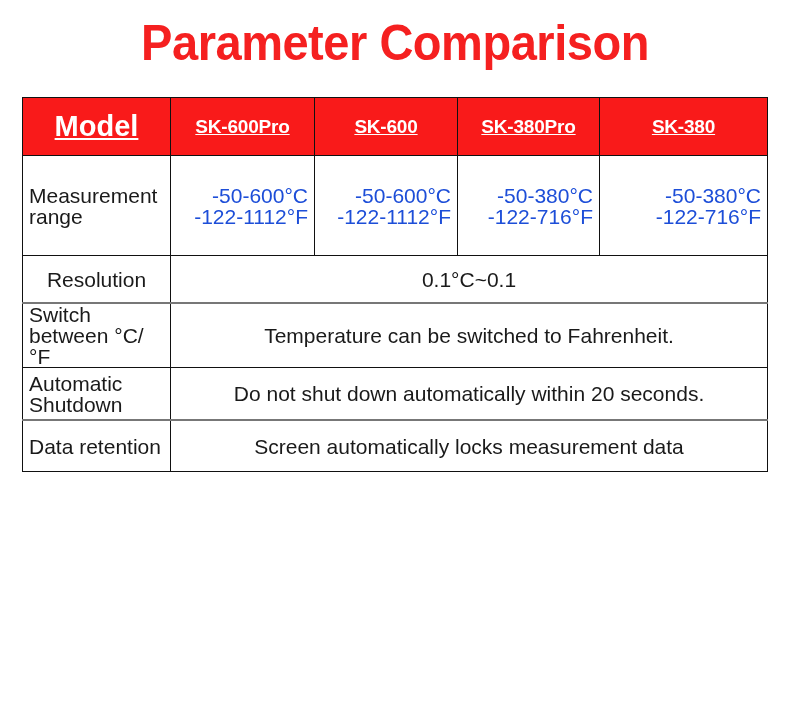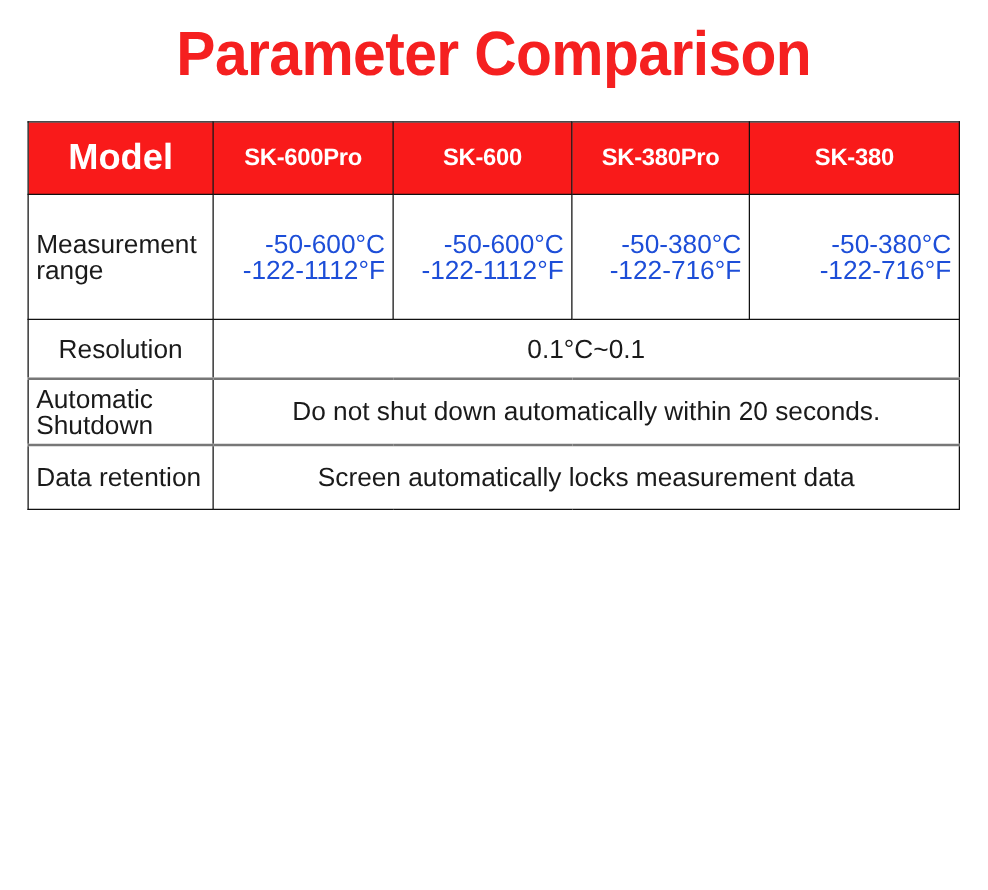--- a/index.html
+++ b/index.html
@@ -61,20 +61,21 @@
   
   tr.header-row th {
     background: #f91a1a;
     color: #ffffff;
     font-weight: bold;
     text-align: center;
     height: 57px;
     border-color: #111111;
     font-size: 19px;
     letter-spacing: -0.2px;
+    text-decoration: underline;
   }
   tr.header-row th.model-head {
     font-size: 29px;
     letter-spacing: 0px;
   }
 
   
   td.param {
     text-align: left;
     color: #1a1a1a;
@@ -172,20 +173,29 @@
 
       <tr class="r-res">
         <td class="param">Resolution</td>
         <td class="val" colspan="4">
           <span class="line">0.1°C~0.1</span>
         </td>
       </tr>
 
 
 
+      <tr class="r-switch">
+        <td class="param two-line">
+          <span class="line">Switch</span>
+          <span class="line">between °C/°F</span>
+        </td>
+        <td class="val" colspan="4">
+          <span class="line">Temperature can be switched to Fahrenheit.</span>
+        </td>
+      </tr>
 
       <tr class="r-auto">
         <td class="param two-line">
           <span class="line">Automatic</span>
           <span class="line">Shutdown</span>
         </td>
         <td class="val" colspan="4">
           <span class="line">Do not shut down automatically within 20 seconds.</span>
         </td>
       </tr>

